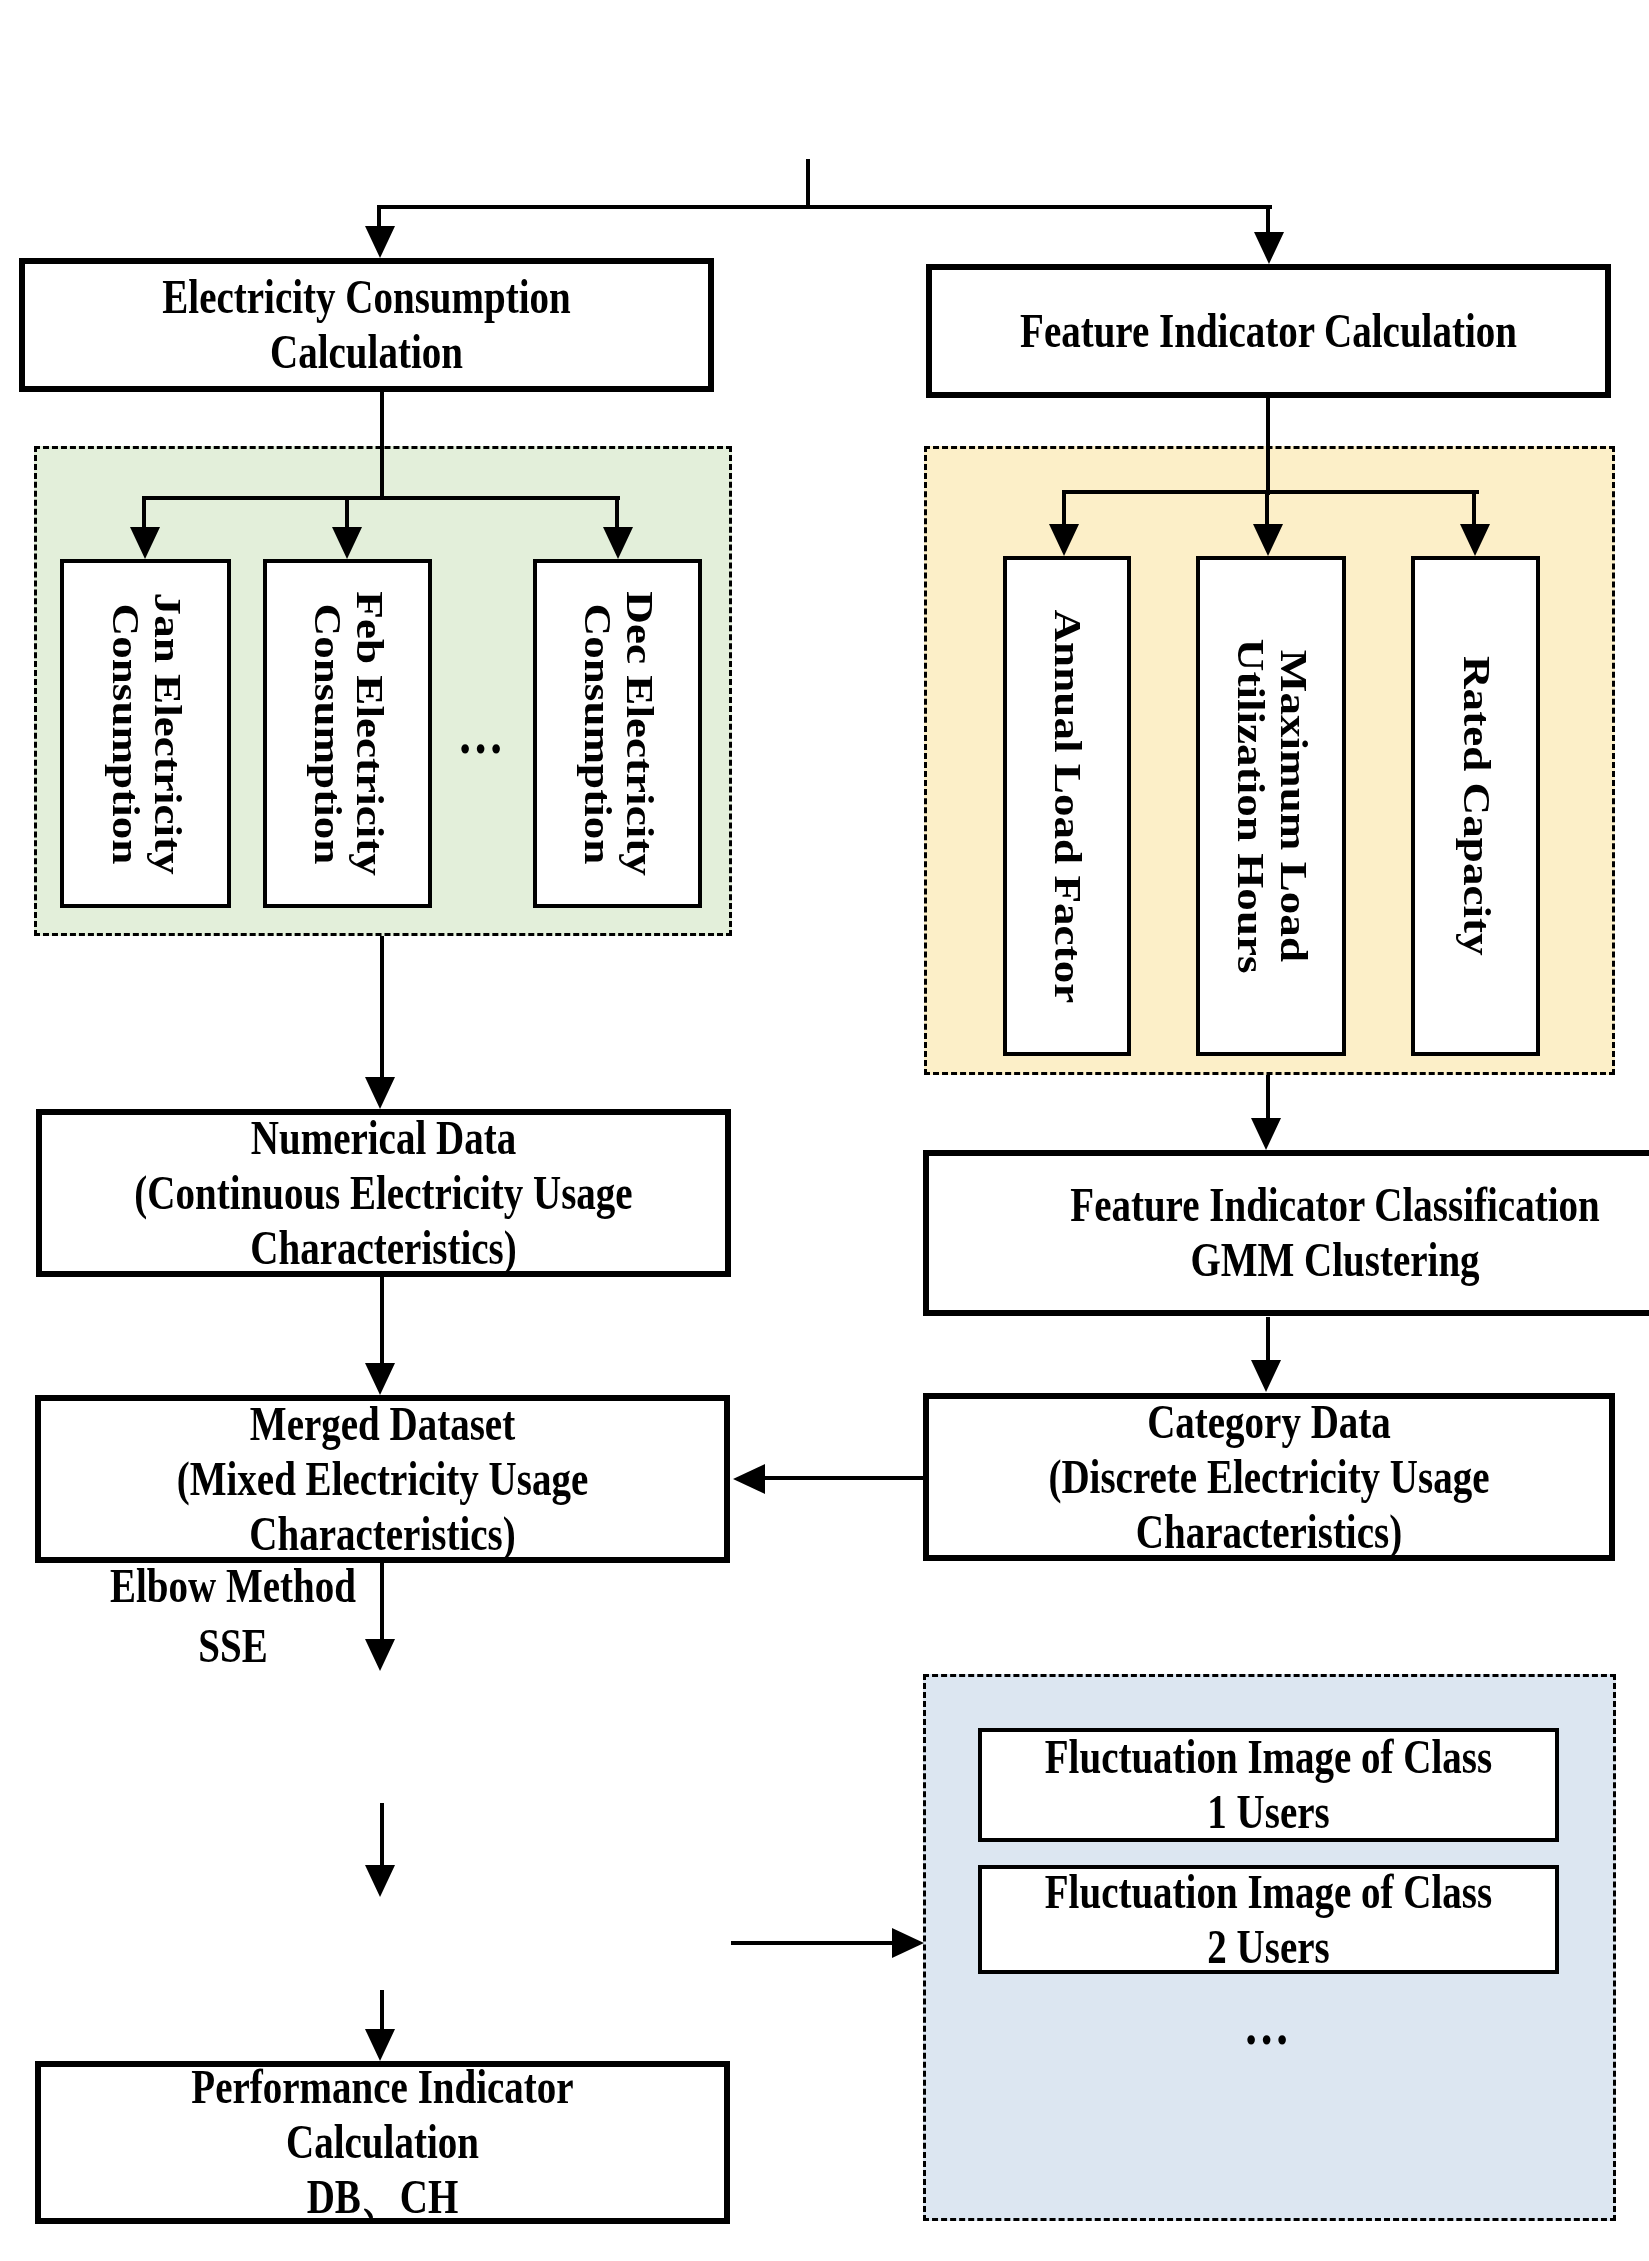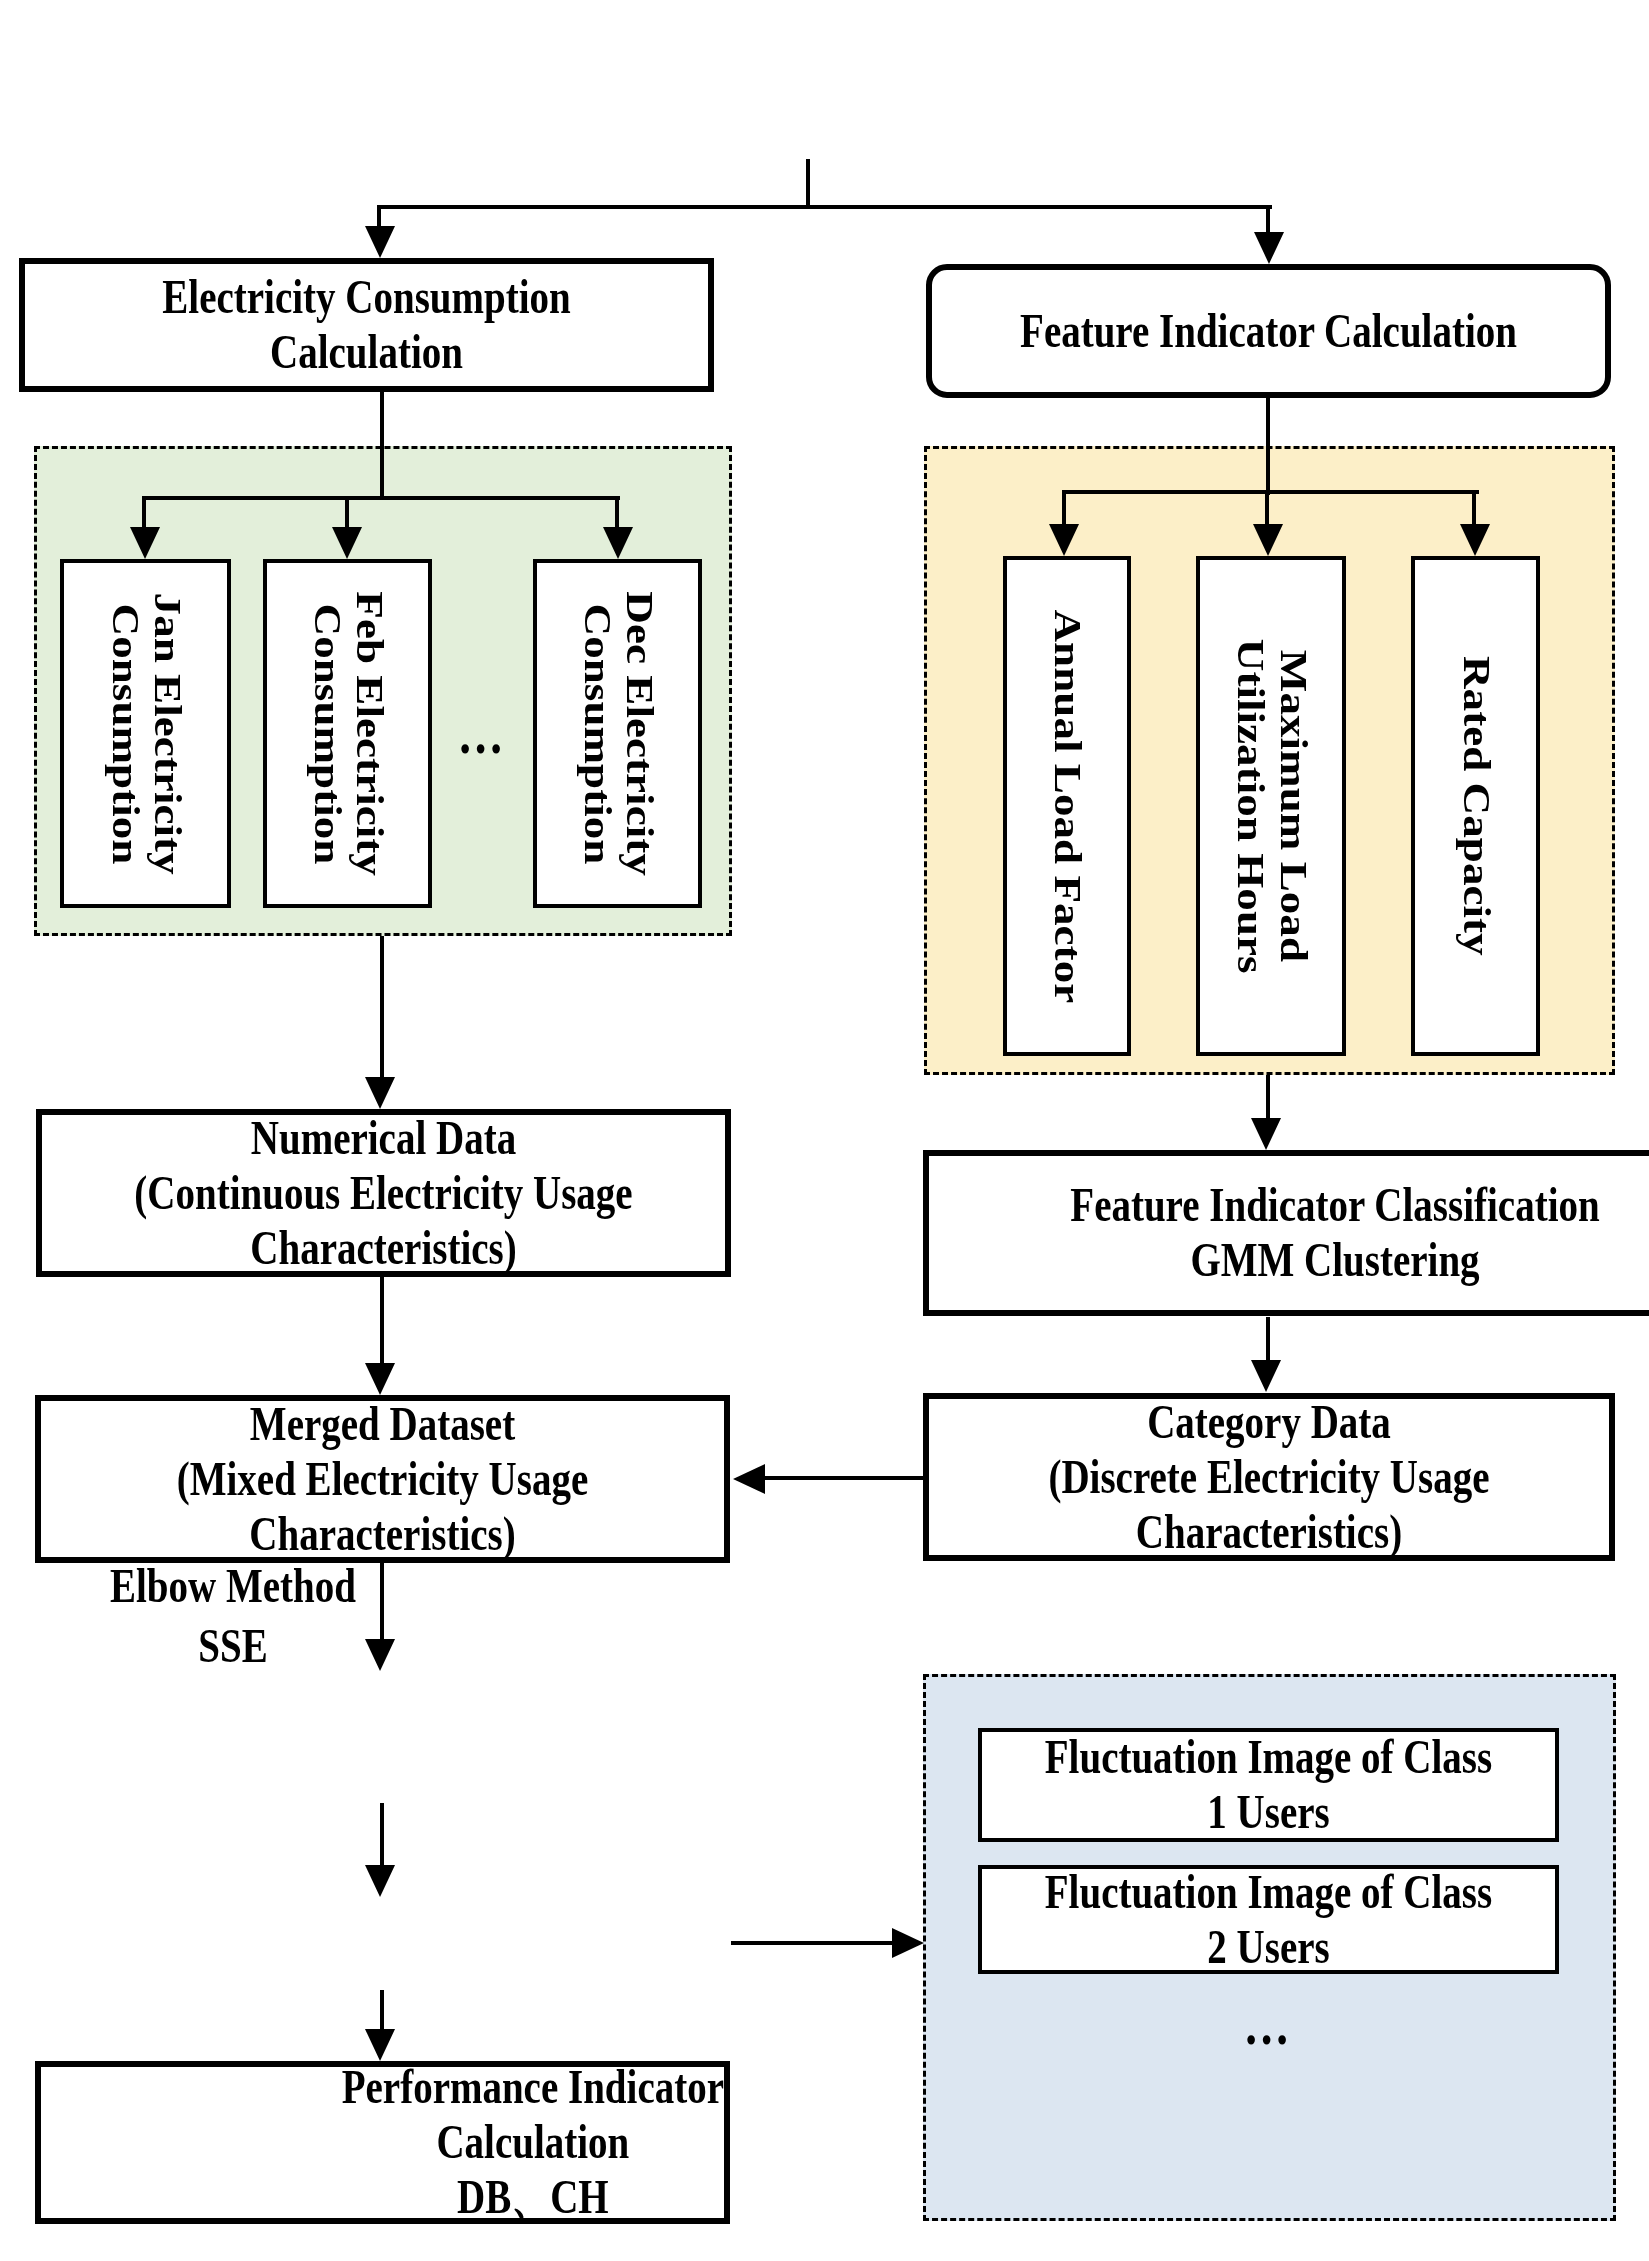--- a/index.html
+++ b/index.html
@@ -96,21 +96,21 @@
 
   <div class="hl" style="left:765px;top:1476px;width:158px;height:4.3px;"></div>
   <div class="ah ah-left" style="left:733px;top:1464px;"></div>
 
 
   <div class="box" style="left:19px;top:258px;width:695px;height:134px;">
     <span class="txt">Electricity Consumption
 Calculation</span>
   </div>
 
-  <div class="box" style="left:926px;top:264px;width:685px;height:134px;border-radius:21px;">
+  <div class="box" style="left:926px;top:264px;width:685px;height:134px;">
     <span class="txt">Feature Indicator Calculation</span>
   </div>
 
   <div class="box inner vbox" style="left:60px;top:559px;width:171px;height:349px;">
     <span class="vtxt">Jan Electricity
 Consumption</span>
   </div>
   <div class="box inner vbox" style="left:263px;top:559px;width:169px;height:349px;">
     <span class="vtxt">Feb Electricity
 Consumption</span>
@@ -158,21 +158,21 @@
 Characteristics)</span>
   </div>
 
   <div class="lbl" style="left:56px;top:1567px;width:354px;height:99px;">
     <span class="txt">Elbow Method
 SSE</span>
   </div>
 
 
 
-  <div class="box" style="left:35px;top:2061px;width:695px;height:163px;justify-content:flex-end;">
+  <div class="box" style="left:35px;top:2061px;width:695px;height:163px;">
     <span class="txt">Performance Indicator
 Calculation
 DB、CH</span>
   </div>
 
   <div class="box inner" style="left:978px;top:1728px;width:581px;height:114px;">
     <span class="txt">Fluctuation Image of Class
 1 Users</span>
   </div>
   <div class="box inner" style="left:978px;top:1865px;width:581px;height:109px;">

